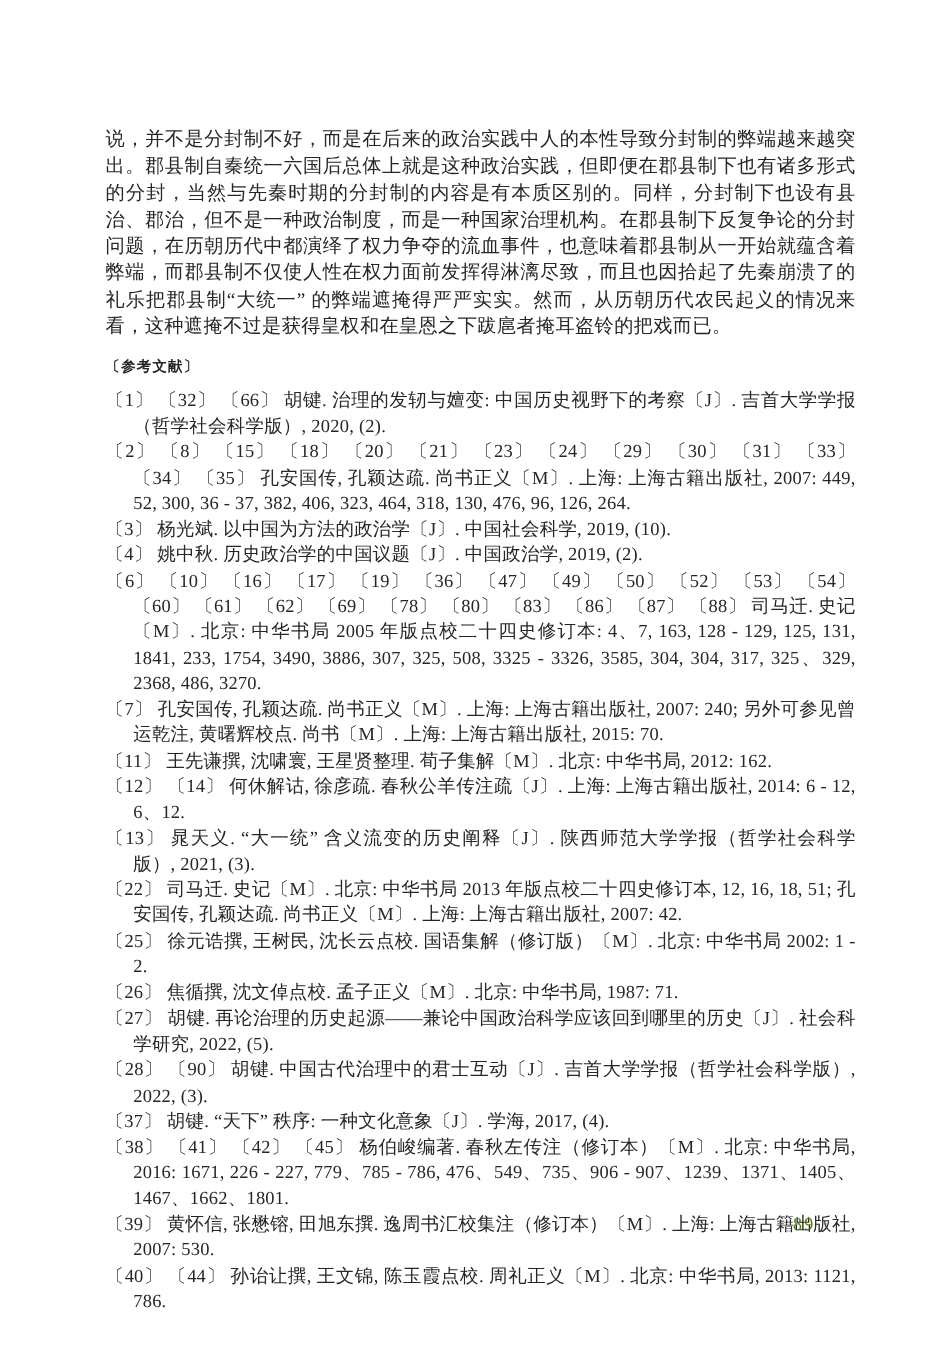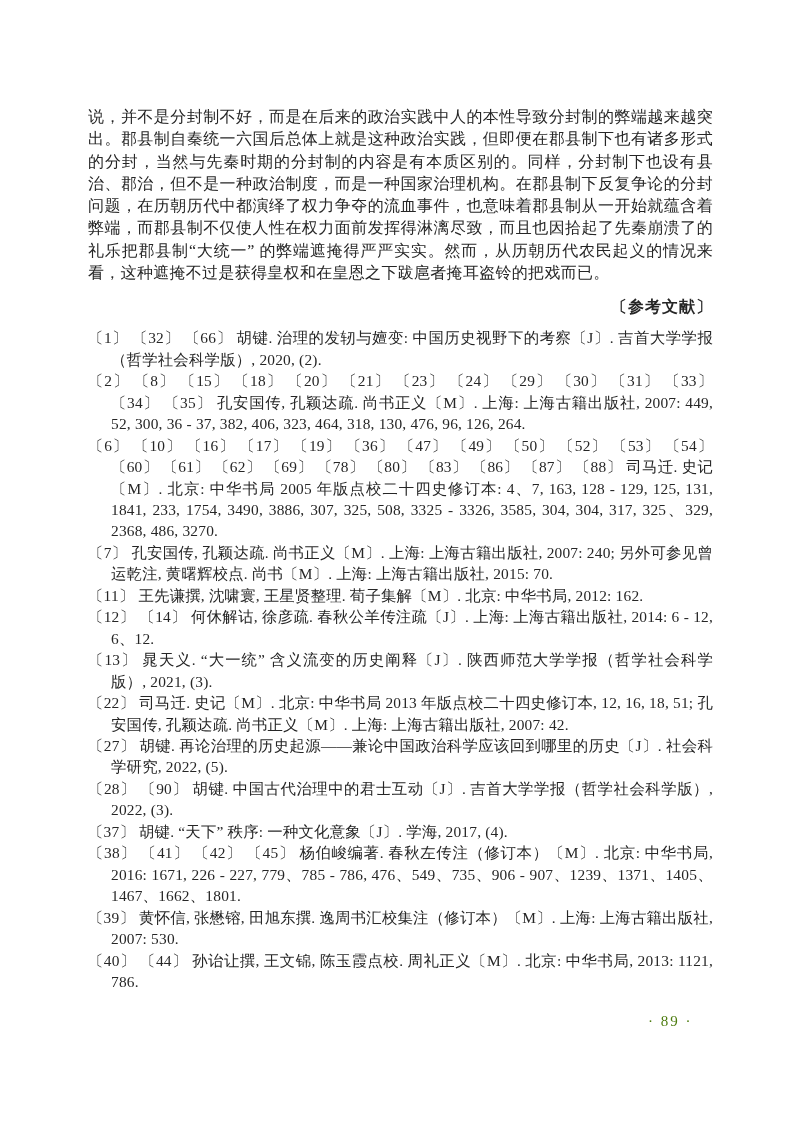--- a/index.html
+++ b/index.html
@@ -28,23 +28,23 @@
   .body-para {
     margin: 0;
     font-size: 16px;
     line-height: 22.3px;
     text-align: justify;
     text-justify: inter-ideograph;
     letter-spacing: 0.3px;
   }
   .refs-heading {
     margin: 13px 0 9px 0;
-    font-size: 16px;
+    font-size: 12px;
     font-weight: 700;
-    text-align: right;
+    text-align: left;
     font-family: "Liberation Sans", "DejaVu Sans", sans-serif;
     letter-spacing: 1px;
   }
   .ref-list {
     width: 100%;
   }
   .ref {
     margin: 0;
     font-size: 15.4px;
     line-height: 21.45px;
@@ -69,26 +69,30 @@
 
 <div class="page">
   <div class="content">
     <p class="body-para">说，并不是分封制不好，而是在后来的政治实践中人的本性导致分封制的弊端越来越突出。郡县制自秦统一六国后总体上就是这种政治实践，但即便在郡县制下也有诸多形式的分封，当然与先秦时期的分封制的内容是有本质区别的。同样，分封制下也设有县治、郡治，但不是一种政治制度，而是一种国家治理机构。在郡县制下反复争论的分封问题，在历朝历代中都演绎了权力争夺的流血事件，也意味着郡县制从一开始就蕴含着弊端，而郡县制不仅使人性在权力面前发挥得淋漓尽致，而且也因拾起了先秦崩溃了的礼乐把郡县制“大统一” 的弊端遮掩得严严实实。然而，从历朝历代农民起义的情况来看，这种遮掩不过是获得皇权和在皇恩之下跋扈者掩耳盗铃的把戏而已。</p>
 
     <h3 class="refs-heading">〔参考文献〕</h3>
 
     <div class="ref-list">
       <p class="ref">〔1〕 〔32〕 〔66〕 胡键. 治理的发轫与嬗变: 中国历史视野下的考察〔J〕. 吉首大学学报（哲学社会科学版）, 2020, (2).</p>
       <p class="ref">〔2〕 〔8〕 〔15〕 〔18〕 〔20〕 〔21〕 〔23〕 〔24〕 〔29〕 〔30〕 〔31〕 〔33〕 〔34〕 〔35〕 孔安国传, 孔颖达疏. 尚书正义〔M〕. 上海: 上海古籍出版社, 2007: 449, 52, 300, 36 - 37, 382, 406, 323, 464, 318, 130, 476, 96, 126, 264.</p>
+      <p class="ref">〔3〕 杨光斌. 以中国为方法的政治学〔J〕. 中国社会科学, 2019, (10).</p>
+      <p class="ref">〔4〕 姚中秋. 历史政治学的中国议题〔J〕. 中国政治学, 2019, (2).</p>
       <p class="ref">〔6〕 〔10〕 〔16〕 〔17〕 〔19〕 〔36〕 〔47〕 〔49〕 〔50〕 〔52〕 〔53〕 〔54〕 〔60〕 〔61〕 〔62〕 〔69〕 〔78〕 〔80〕 〔83〕 〔86〕 〔87〕 〔88〕 司马迁. 史记〔M〕. 北京: 中华书局 2005 年版点校二十四史修订本: 4、7, 163, 128 - 129, 125, 131, 1841, 233, 1754, 3490, 3886, 307, 325, 508, 3325 - 3326, 3585, 304, 304, 317, 325、329, 2368, 486, 3270.</p>
       <p class="ref">〔7〕 孔安国传, 孔颖达疏. 尚书正义〔M〕. 上海: 上海古籍出版社, 2007: 240; 另外可参见曾运乾注, 黄曙辉校点. 尚书〔M〕. 上海: 上海古籍出版社, 2015: 70.</p>
       <p class="ref">〔11〕 王先谦撰, 沈啸寰, 王星贤整理. 荀子集解〔M〕. 北京: 中华书局, 2012: 162.</p>
       <p class="ref">〔12〕 〔14〕 何休解诂, 徐彦疏. 春秋公羊传注疏〔J〕. 上海: 上海古籍出版社, 2014: 6 - 12, 6、12.</p>
       <p class="ref">〔13〕 晁天义. “大一统” 含义流变的历史阐释〔J〕. 陕西师范大学学报（哲学社会科学版）, 2021, (3).</p>
       <p class="ref">〔22〕 司马迁. 史记〔M〕. 北京: 中华书局 2013 年版点校二十四史修订本, 12, 16, 18, 51; 孔安国传, 孔颖达疏. 尚书正义〔M〕. 上海: 上海古籍出版社, 2007: 42.</p>
+      <p class="ref">〔25〕 徐元诰撰, 王树民, 沈长云点校. 国语集解（修订版）〔M〕. 北京: 中华书局 2002: 1 - 2.</p>
+      <p class="ref">〔26〕 焦循撰, 沈文倬点校. 孟子正义〔M〕. 北京: 中华书局, 1987: 71.</p>
       <p class="ref">〔27〕 胡键. 再论治理的历史起源——兼论中国政治科学应该回到哪里的历史〔J〕. 社会科学研究, 2022, (5).</p>
       <p class="ref">〔28〕 〔90〕 胡键. 中国古代治理中的君士互动〔J〕. 吉首大学学报（哲学社会科学版）, 2022, (3).</p>
       <p class="ref">〔37〕 胡键. “天下” 秩序: 一种文化意象〔J〕. 学海, 2017, (4).</p>
       <p class="ref">〔38〕 〔41〕 〔42〕 〔45〕 杨伯峻编著. 春秋左传注（修订本）〔M〕. 北京: 中华书局, 2016: 1671, 226 - 227, 779、785 - 786, 476、549、735、906 - 907、1239、1371、1405、1467、1662、1801.</p>
       <p class="ref">〔39〕 黄怀信, 张懋镕, 田旭东撰. 逸周书汇校集注（修订本）〔M〕. 上海: 上海古籍出版社, 2007: 530.</p>
       <p class="ref">〔40〕 〔44〕 孙诒让撰, 王文锦, 陈玉霞点校. 周礼正义〔M〕. 北京: 中华书局, 2013: 1121, 786.</p>
     </div>
   </div>
 
   <div class="page-number">· 89 ·</div>

